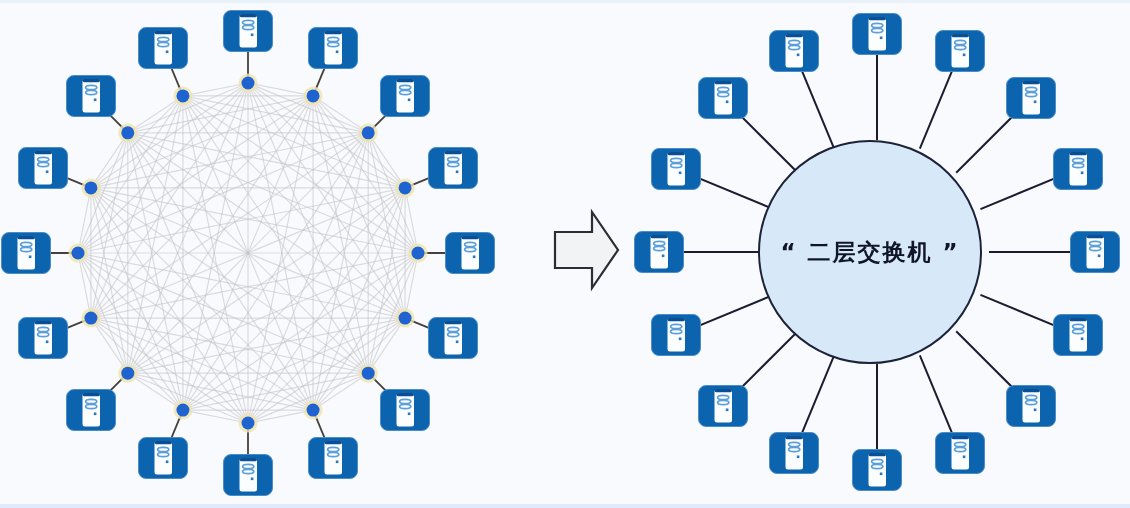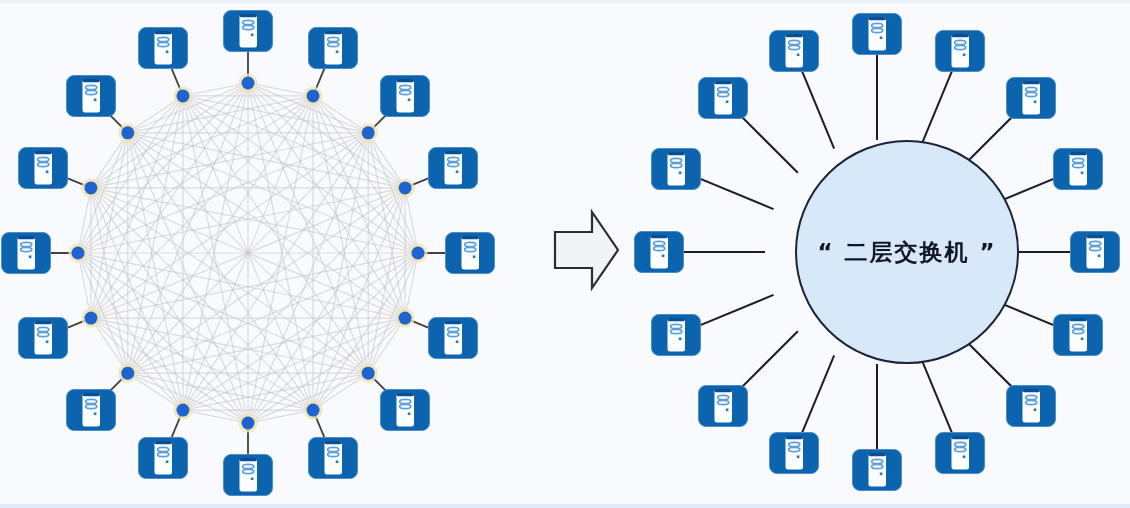--- a/index.html
+++ b/index.html
@@ -12,21 +12,21 @@
     background: var(--background, #f8fafd);
     font-family: "DejaVu Sans", "Liberation Sans", sans-serif;
   }
   .edge-tint { position: absolute; left: 0; right: 0; }
   .edge-tint.top { top: 0; height: 3px; background: #e9f1fb; }
   .edge-tint.bottom { bottom: 0; height: 4px; background: #dfeafd; }
   #lines-layer { position: absolute; left: 0; top: 0; width: 1130px; height: 508px; }
   .node-icon { position: absolute; width: 50px; height: 42px; }
   .hub {
     position: absolute;
-    left: 795px; top: 140px;
+    left: 758px; top: 140px;
     width: 224px; height: 224px;
     border-radius: 50%;
     background: var(--hub-fill, #d7e9f9);
     border: 2.5px solid var(--hub-border, #1c2237);
     box-sizing: border-box;
     display: flex; align-items: center; justify-content: center;
   }
   .hub-label {
     color: var(--hub-text, #111528);
     font-size: 23px;

